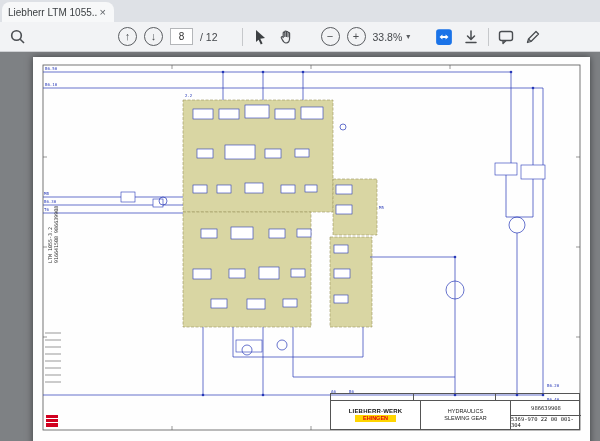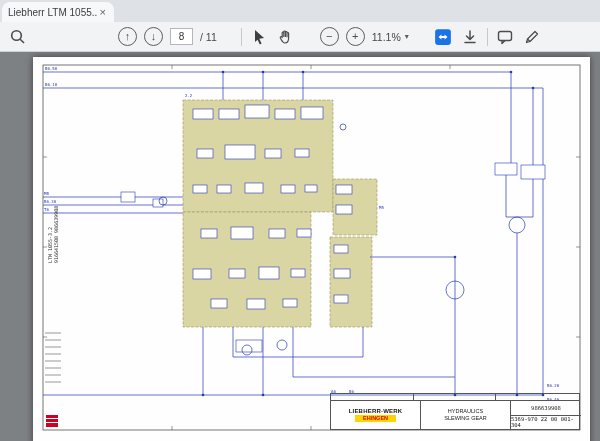--- a/index.html
+++ b/index.html
@@ -100,37 +100,37 @@
   <span class="tb-icon">
     <svg width="20" height="20" viewBox="0 0 20 20" fill="none" stroke="#4a4d51" stroke-width="1.6">
       <circle cx="8.5" cy="8.5" r="4.8"></circle>
         <line x1="12.2" y1="12.2" x2="16" y2="16"></line>
     </svg>
   </span>
   <span class="sp-big"></span>
   <span class="circle-btn">↑</span>
   <span class="circle-btn">↓</span>
   <span class="page-box">8</span>
-  <span class="pagecount">/ 11</span>
+  <span class="pagecount">/ 12</span>
   <span class="sp-sm"></span>
   <span class="divider"></span>
   <span class="tb-icon">
     <svg width="20" height="20" viewBox="0 0 20 20">
       <polygon points="6,3 15,11 10.3,11.8 12.6,16.6 10.8,17.5 8.6,12.7 6,15" fill="#3d4043"></polygon>
     </svg>
   </span>
   <span class="tb-icon">
     <svg width="20" height="20" viewBox="0 0 20 20" fill="none" stroke="#4a4d51" stroke-width="1.2" stroke-linecap="round" stroke-linejoin="round">
       <path d="M6.2 10.5 V6 a0.8 0.8 0 0 1 1.6 0 V9.5 M7.8 9.5 V4.8 a0.8 0.8 0 0 1 1.6 0 V9.5 M9.4 9.5 V5.3 a0.8 0.8 0 0 1 1.6 0 V9.8 M11 9.8 V6.3 a0.8 0.8 0 0 1 1.6 0 V11 C12.6 14 11.5 16 9 16 C7 16 6.2 14.5 5.2 12.5 L4.3 10.8 a0.9 0.9 0 0 1 1.5 -0.9 L6.2 10.5"></path>
     </svg>
   </span>
   <span class="sp-sm"></span>
   <span class="circle-btn">−</span>
   <span class="circle-btn">+</span>
-  <span class="zoom">11.1%</span>
+  <span class="zoom">33.8%</span>
   <span class="caret">▾</span>
   <span class="sp-sm"></span>
   <span class="tb-icon">
     <svg width="18" height="18" viewBox="0 0 16 16">
       <rect x="1" y="1" width="14" height="14" rx="2.5" fill="#1a73e8"></rect>
       <path d="M4 8 L6.6 5.7 V7.1 H9.4 V5.7 L12 8 L9.4 10.3 V8.9 H6.6 V10.3 Z" fill="#ffffff"></path>
     </svg>
   </span>
   <span class="tb-icon">
     <svg width="20" height="20" viewBox="0 0 20 20" fill="none" stroke="#4a4d51" stroke-width="1.5" stroke-linecap="round" stroke-linejoin="round">

